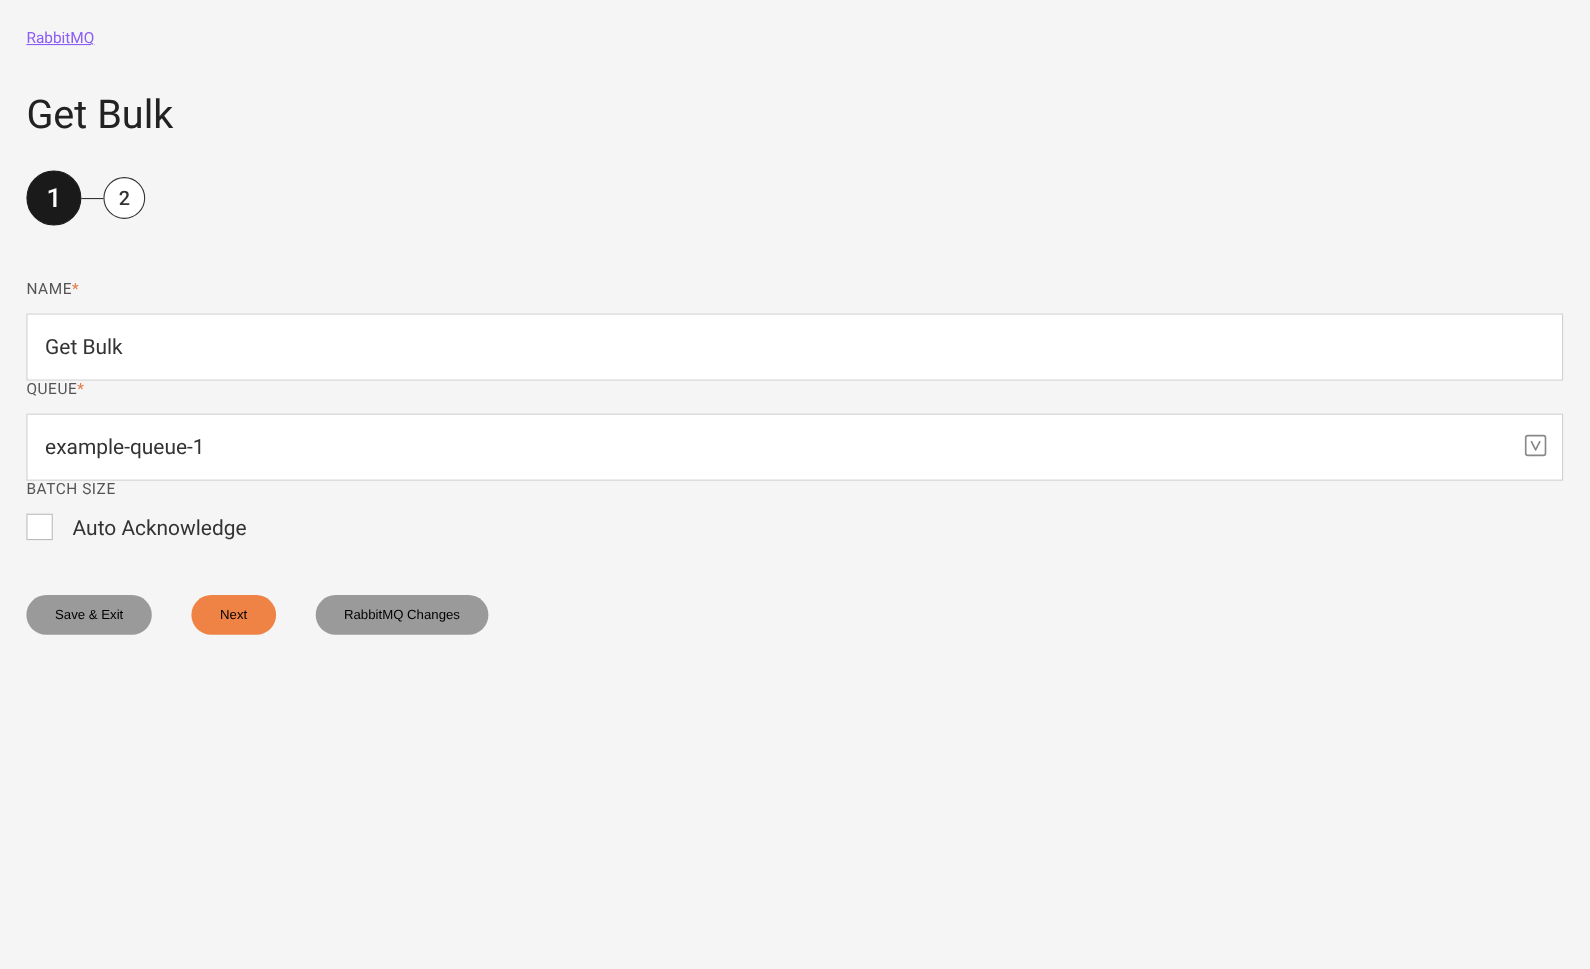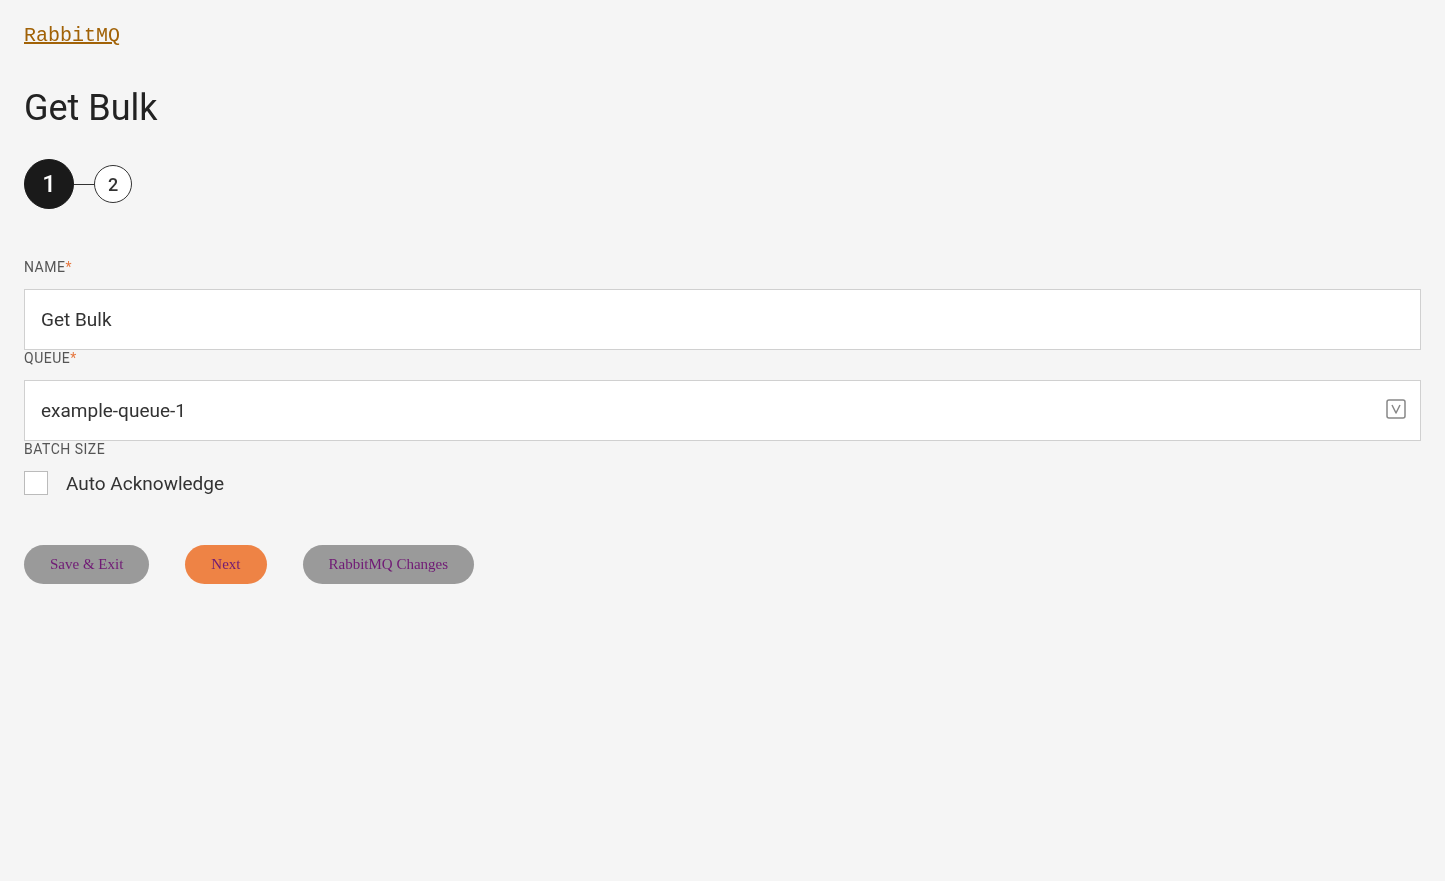--- a/index.html
+++ b/index.html
@@ -8,25 +8,24 @@
       padding: 0;
     }
     body {
       font-family: -apple-system, BlinkMacSystemFont, "Segoe UI", Roboto, Helvetica, Arial, sans-serif;
       background-color: #f5f5f5;
       padding: 24px;
       color: #333;
     }
     .breadcrumb {
       text-decoration: underline;
-      color: #a16207;
-      font-size: 20px;
+      color: #8b5cf6;
+      font-size: 14px;
       cursor: pointer;
       display: inline-block;
-      font-family: Liberation Mono, monospace;
     }
     .page-title {
       font-size: 36px;
       font-weight: 400;
       margin-top: 40px;
       margin-bottom: 30px;
       color: #222;
     }
     .stepper {
       display: flex;
@@ -115,25 +114,25 @@
       color: #333;
     }
     .button-row {
       display: flex;
       gap: 36px;
     }
     .btn {
       padding: 11px 26px;
       border: none;
       border-radius: 22px;
-      font-size: 15px;
+      font-size: 12px;
       font-weight: 500;
       cursor: pointer;
-      color: #701a75;
-      font-family: Liberation Serif, serif;
+      color: #000000;
+      font-family: Liberation Sans, sans-serif;
     }
     .btn-gray {
       background-color: #9a9a9a;
     }
     .btn-orange {
       background-color: #ee8345;
     }
   </style>
 </head>
 <body>

